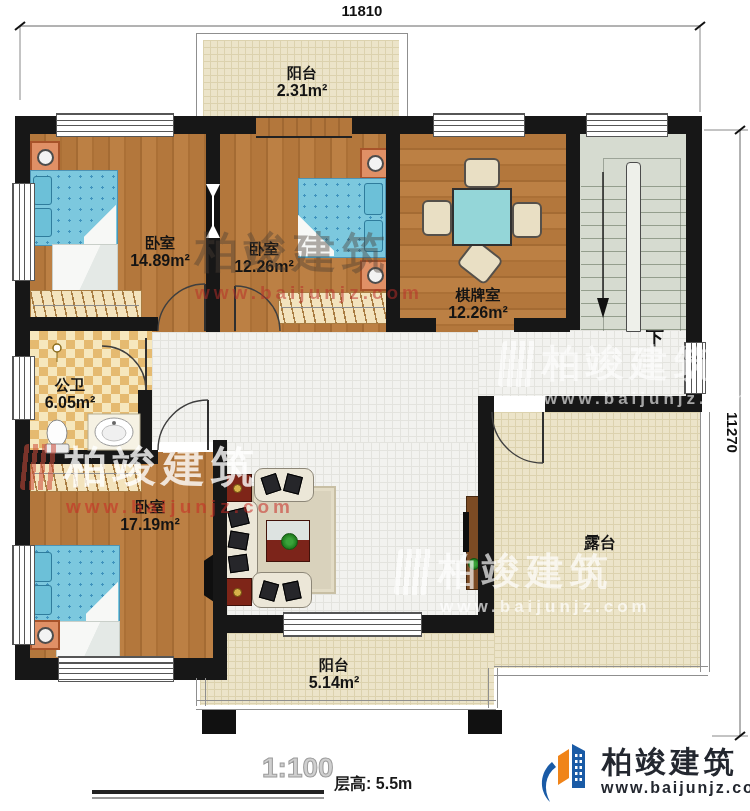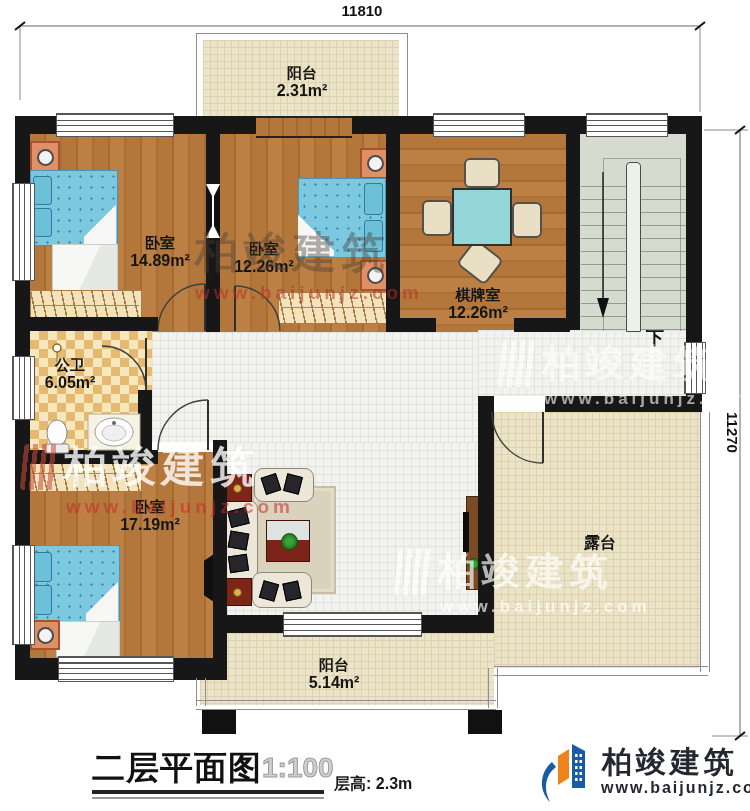--- a/index.html
+++ b/index.html
@@ -266,21 +266,21 @@
     <span class="rarea">14.89m²</span>
   </div>
   <div class="rlabel" style="left:208px;top:240px">
     <span class="rname">卧室</span>
     <span class="rarea">12.26m²</span>
   </div>
   <div class="rlabel" style="left:422px;top:286px">
     <span class="rname">棋牌室</span>
     <span class="rarea">12.26m²</span>
   </div>
-  <div class="rlabel" style="left:16px;top:356px;width:108px">
+  <div class="rlabel" style="left:16px;top:376px;width:108px">
     <span class="rname">公卫</span>
     <span class="rarea">6.05m²</span>
   </div>
   <div class="rlabel" style="left:94px;top:498px">
     <span class="rname">卧室</span>
     <span class="rarea">17.19m²</span>
   </div>
   <div class="rlabel" style="left:544px;top:534px">
     <span class="rname" style="font-size:16px">露台</span>
   </div>
@@ -314,26 +314,25 @@
     <span class="wm-url" style="margin-left:44px;font-size:17px">www.baijunjz.com</span>
   </div>
   <div class="watermark" style="left:396px;top:546px;color:rgba(255,255,255,.68)">
     <div class="wm-row">
         <span class="wm-mark"></span>
         <span class="wm-text" style="font-size:38px">柏竣建筑</span>
       </div>
     <span class="wm-url" style="margin-left:44px;font-size:17px">www.baijunjz.com</span>
   </div>
 
-  <div class="f-title">二层平面图</div>
   <div class="f-line1"></div>
   <div class="f-line2"></div>
   <div class="f-scale">1:100</div>
   <div class="f-meta" style="top:774px">
-    <span>层高:</span> <span>2.3m</span>
+    <span>层高:</span> <span>5.5m</span>
   </div>
   <svg class="abs" style="left:536px;top:740px" width="60" height="64" viewBox="0 0 60 64">
     <path d="M16 22 C4 32 2 50 14 62 C7 49 9 35 20 27 Z" fill="#1a5ba6"></path>
     <polygon points="22,16 33,9 33,38 22,45" fill="#f08419"></polygon>
     <polygon points="36,4 49,11 49,48 36,48" fill="#1a5ba6"></polygon>
     <g fill="#fff">
       <rect x="39" y="14" width="2.5" height="3"></rect>
         <rect x="43.5" y="14" width="2.5" height="3"></rect>
       <rect x="39" y="20" width="2.5" height="3"></rect>
         <rect x="43.5" y="20" width="2.5" height="3"></rect>

